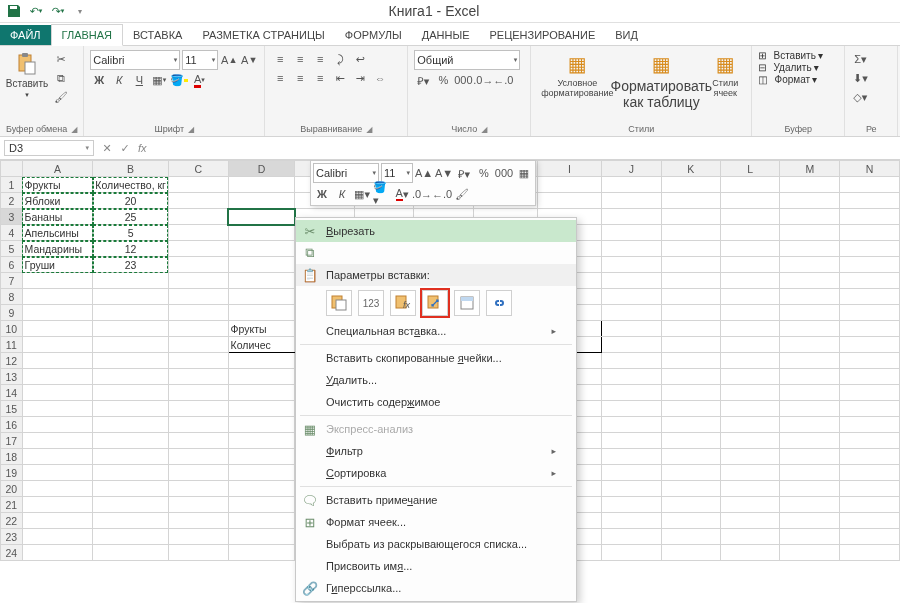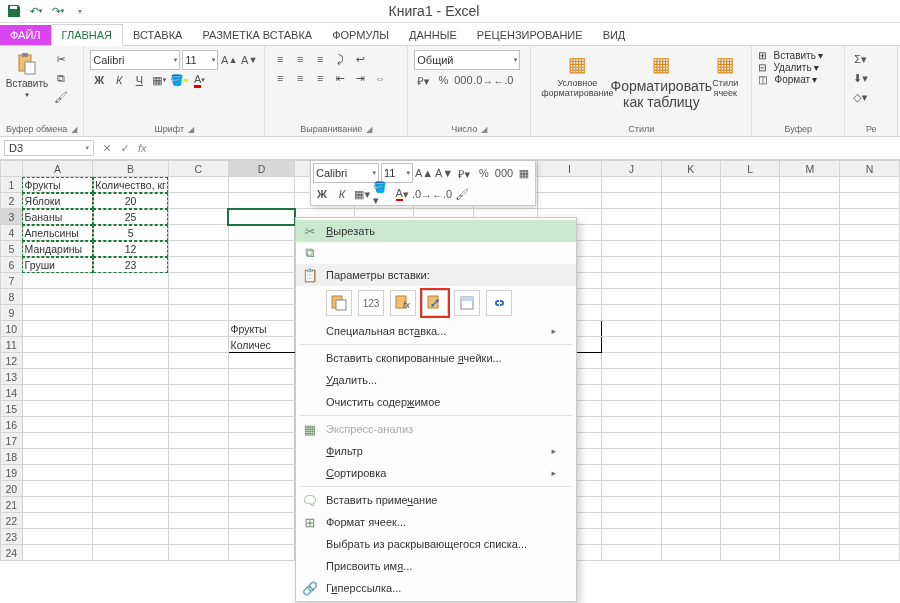--- a/index.html
+++ b/index.html
@@ -2,21 +2,21 @@
 <html><head>
 <meta charset="utf-8">
 <style>
 html,body{margin:0;padding:0;font-family:"Segoe UI",Tahoma,sans-serif;font-size:11px;color:#333;background:#fff;width:900px;height:603px;overflow:hidden}
 .titlebar{height:22px;background:#fff;border-bottom:1px solid #e0e0e0;display:flex;align-items:center}
 .qat{display:flex;align-items:center;padding-left:6px;gap:6px}
 .qat .ico{width:16px;height:16px;display:flex;align-items:center;justify-content:center;color:#217346}
 .title{flex:1;text-align:center;color:#444;font-size:14px}
 .tabbar{height:22px;background:#fff;display:flex;align-items:flex-end;border-bottom:1px solid #d4d4d4}
 .tab{padding:4px 10px;font-size:11px;color:#444;cursor:pointer}
-.tab.file{background:#d946ef;color:#fff}
+.tab.file{background:#0f766e;color:#fff}
 .tab.active{background:#fff;color:#217346;border:1px solid #d4d4d4;border-bottom:1px solid #fff;margin-bottom:-1px}
 .ribbon{height:90px;background:#f5f5f5;border-bottom:1px solid #d4d4d4;display:flex}
 .group{border-right:1px solid #e0e0e0;padding:2px 6px 0;display:flex;flex-direction:column;justify-content:space-between;min-width:50px}
 .group-body{flex:1;display:flex;align-items:flex-start;gap:4px;padding-top:2px}
 .group-label{font-size:9px;color:#666;text-align:center;padding-bottom:2px;display:flex;justify-content:center;align-items:center;gap:4px}
 .group-label .launcher{font-size:8px;color:#888}
 .big-btn{display:flex;flex-direction:column;align-items:center;width:42px;font-size:10px;color:#444;gap:2px;padding-top:2px}
 .big-btn .ico{width:24px;height:24px;display:flex;align-items:center;justify-content:center;font-size:20px;color:#d88c1e}
 .stack{display:flex;flex-direction:column;gap:1px}
 .stack .row{display:flex;align-items:center;gap:2px}
@@ -77,21 +77,21 @@
     <span class="ico" style="font-size:8px;color:#888">▾</span>
   </div>
   <div class="title">Книга1 - Excel</div>
   <div style="width:120px"></div>
 </div>
 
 <div class="tabbar">
   <div class="tab file">ФАЙЛ</div>
   <div class="tab active">ГЛАВНАЯ</div>
   <div class="tab">ВСТАВКА</div>
-  <div class="tab">РАЗМЕТКА ВСТАВКА</div>
+  <div class="tab">РАЗМЕТКА СТРАНИЦЫ</div>
   <div class="tab">ФОРМУЛЫ</div>
   <div class="tab">ДАННЫЕ</div>
   <div class="tab">РЕЦЕНЗИРОВАНИЕ</div>
   <div class="tab">ВИД</div>
 </div>
 
 <div class="ribbon">
   <div class="group">
     <div class="group-body">
       <div class="big-btn">

